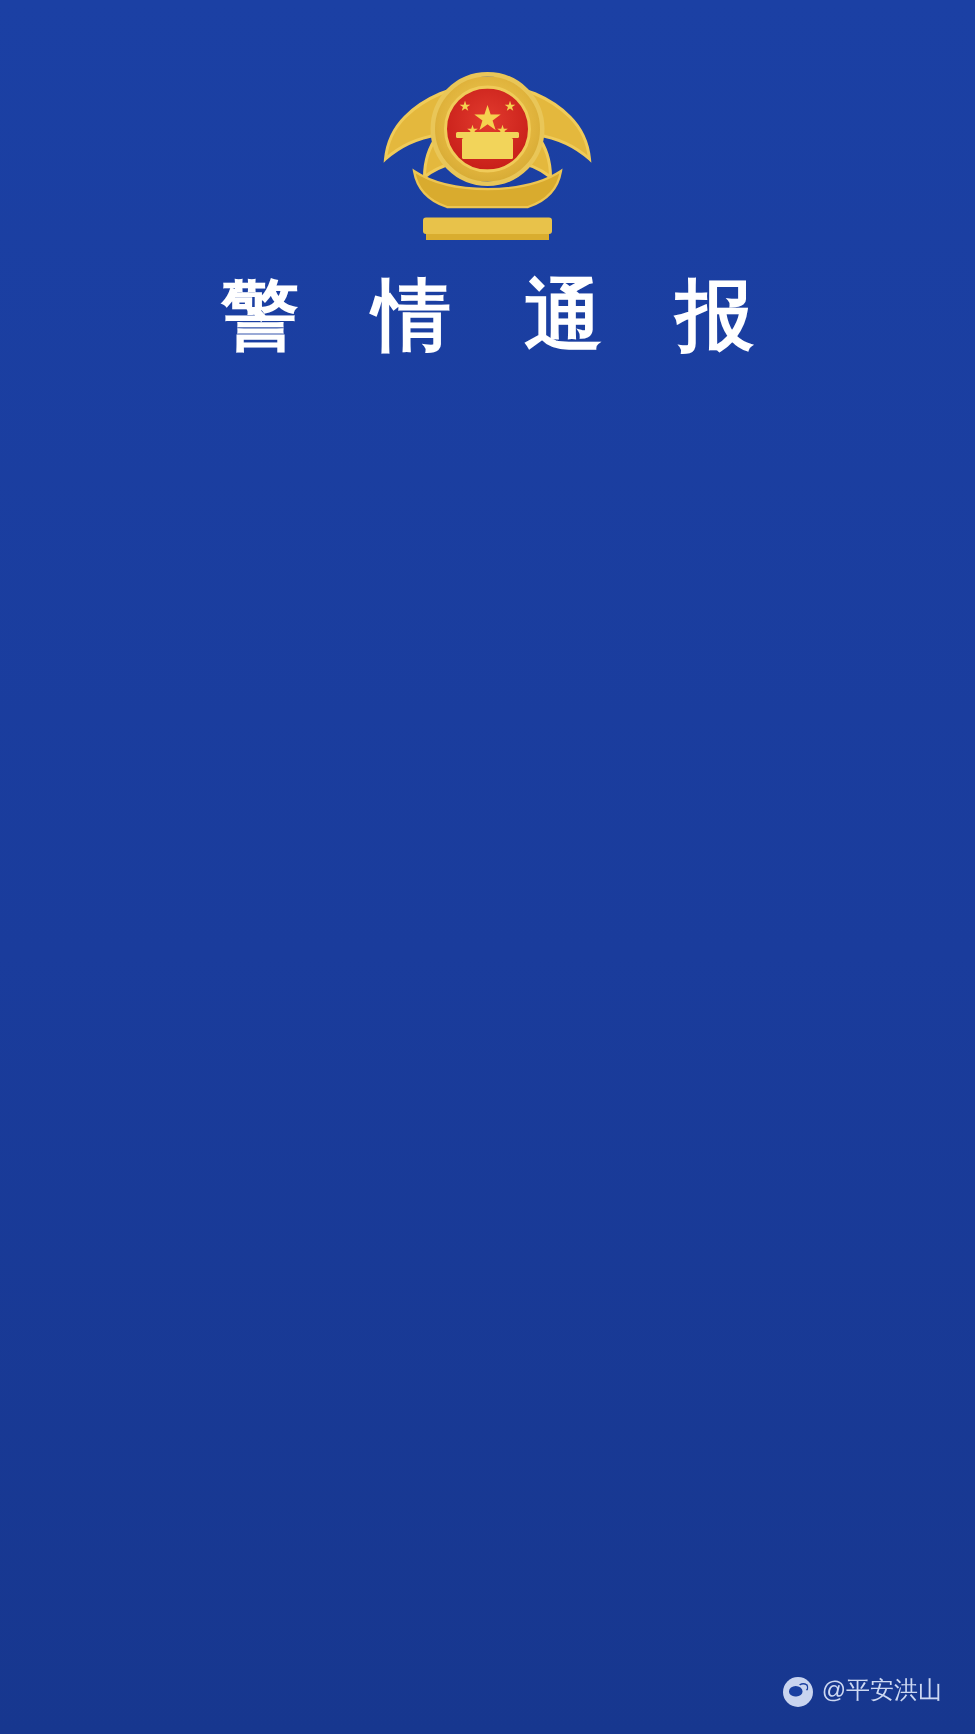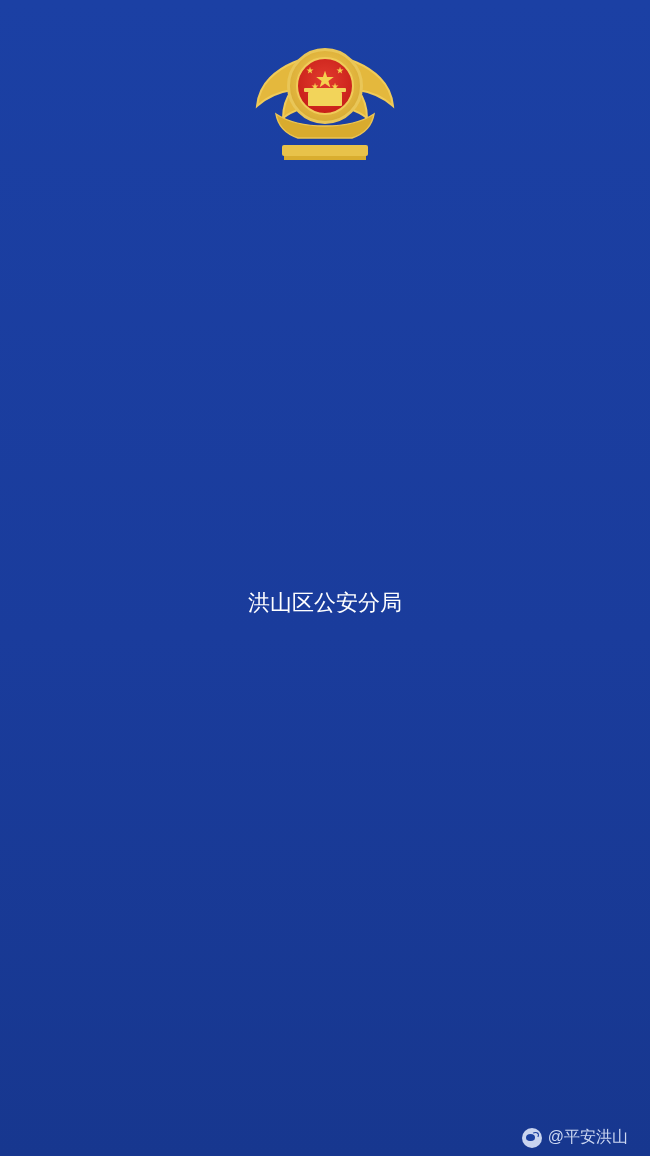--- a/index.html
+++ b/index.html
@@ -160,21 +160,21 @@
     font-size: 22px;
     line-height: 34px;
     color: #ffffff;
   }
   .signature div { white-space: nowrap; }
 
   
   .watermark {
     position: absolute;
     right: 22px;
-    bottom: 8px;
+    bottom: 18px;
     display: flex;
     align-items: center;
     gap: 6px;
     font-size: 16px;
     color: #cdd8f2;
     font-family: "Liberation Sans", sans-serif;
   }
   .weibo-icon {
     width: 20px;
     height: 20px;
@@ -223,24 +223,24 @@
         <span class="star s1">★</span>
         <span class="star s2">★</span>
         <span class="star s3">★</span>
         <span class="star s4">★</span>
         <div class="gate"></div>
       </div>
       <div class="base-bar"></div>
     </div>
   </div>
 
+  <div class="title">警 情 通 报</div>
 
 
   <div class="signature">
-    <div>洪山区公安分局</div>
   </div>
 
   <div class="watermark">
     <span class="weibo-icon"></span>
     <span>@平安洪山</span>
   </div>
 
 </div>
 
 </body></html>

